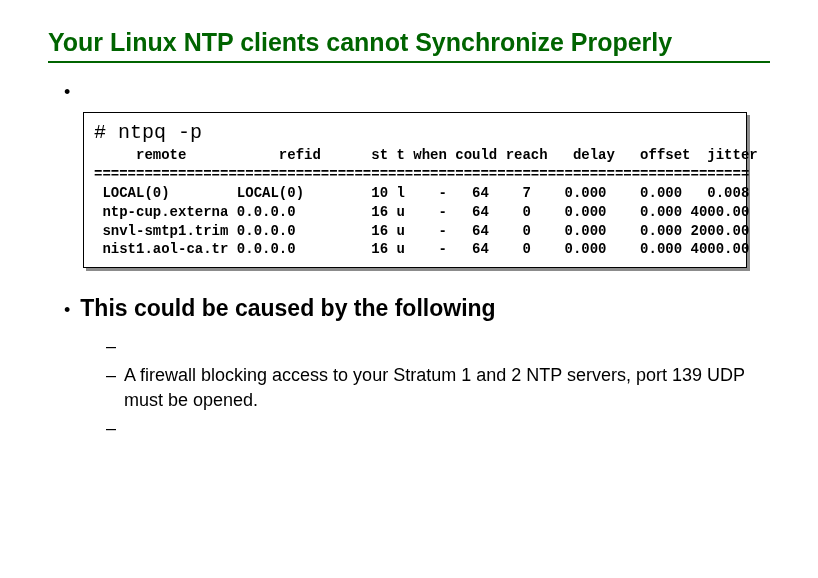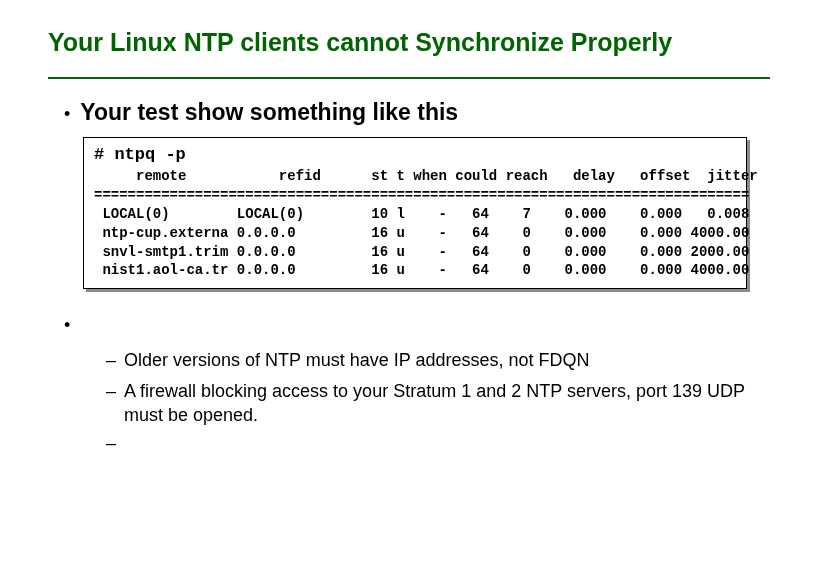--- a/index.html
+++ b/index.html
@@ -8,21 +8,21 @@
     height: 578px;
     background: #fff;
     font-family: Arial, Helvetica, sans-serif;
     color: #000;
     padding: 28px 48px 20px 48px;
   }
   .title {
     color: #006400;
     font-weight: bold;
     font-size: 25px;
-    margin-bottom: 20px;
+    margin-bottom: 4px;
   }
   .hr {
     border: none;
     border-top: 2px solid #006400;
     margin-bottom: 20px;
   }
   .bullet {
     display: flex;
     align-items: baseline;
     margin-left: 16px;
@@ -49,61 +49,60 @@
     font-family: "Courier New", Courier, monospace;
     font-size: 14px;
     font-weight: bold;
     line-height: 1.35;
     white-space: pre;
     position: relative;
     top: -3px;
     left: -3px;
   }
   .term .cmd {
-    font-size: 17px;
-    font-weight: bold;
+    font-size: 20px;
+    font-weight: normal;
   }
   .sub {
     display: flex;
     align-items: baseline;
     margin-left: 58px;
     margin-bottom: 6px;
     font-size: 18px;
   }
   .sub .dash { margin-right: 8px; }
   .sub .txt { line-height: 1.35; }
 </style>
 </head>
 <body>
 
 <div class="title">Your Linux NTP clients cannot Synchronize Properly</div>
 <hr class="hr">
 
 <div class="bullet">
   <span class="dot">•</span>
-  <span class="txt">Your test show something like this</span>
 </div>
 
 <div class="term-shadow">
 <div class="term"><span class="cmd"># ntpq -p</span>
 <span>     remote           refid      st t when could reach   delay   offset  jitter</span>
 <span>==============================================================================</span>
 <span> LOCAL(0)        LOCAL(0)        10 l    -   64    7    0.000    0.000   0.008</span>
 <span> ntp-cup.externa 0.0.0.0         16 u    -   64    0    0.000    0.000 4000.00</span>
 <span> snvl-smtp1.trim 0.0.0.0         16 u    -   64    0    0.000    0.000 2000.00</span>
 <span> nist1.aol-ca.tr 0.0.0.0         16 u    -   64    0    0.000    0.000 4000.00</span></div>
 </div>
 
 <div class="bullet">
   <span class="dot">•</span>
+  <span class="txt">This could be caused by the following</span>
 </div>
 
 <div class="sub">
   <span class="dash">–</span>
-  <span class="txt">Older versions of NTP must have IP addresses, not FDQN</span>
 </div>
 <div class="sub">
   <span class="dash">–</span>
   <span class="txt">A firewall blocking access to your Stratum 1 and 2 NTP servers, port 139 UDP must be opened.</span>
 </div>
 <div class="sub">
   <span class="dash">–</span>
 </div>
 
 </body></html>

